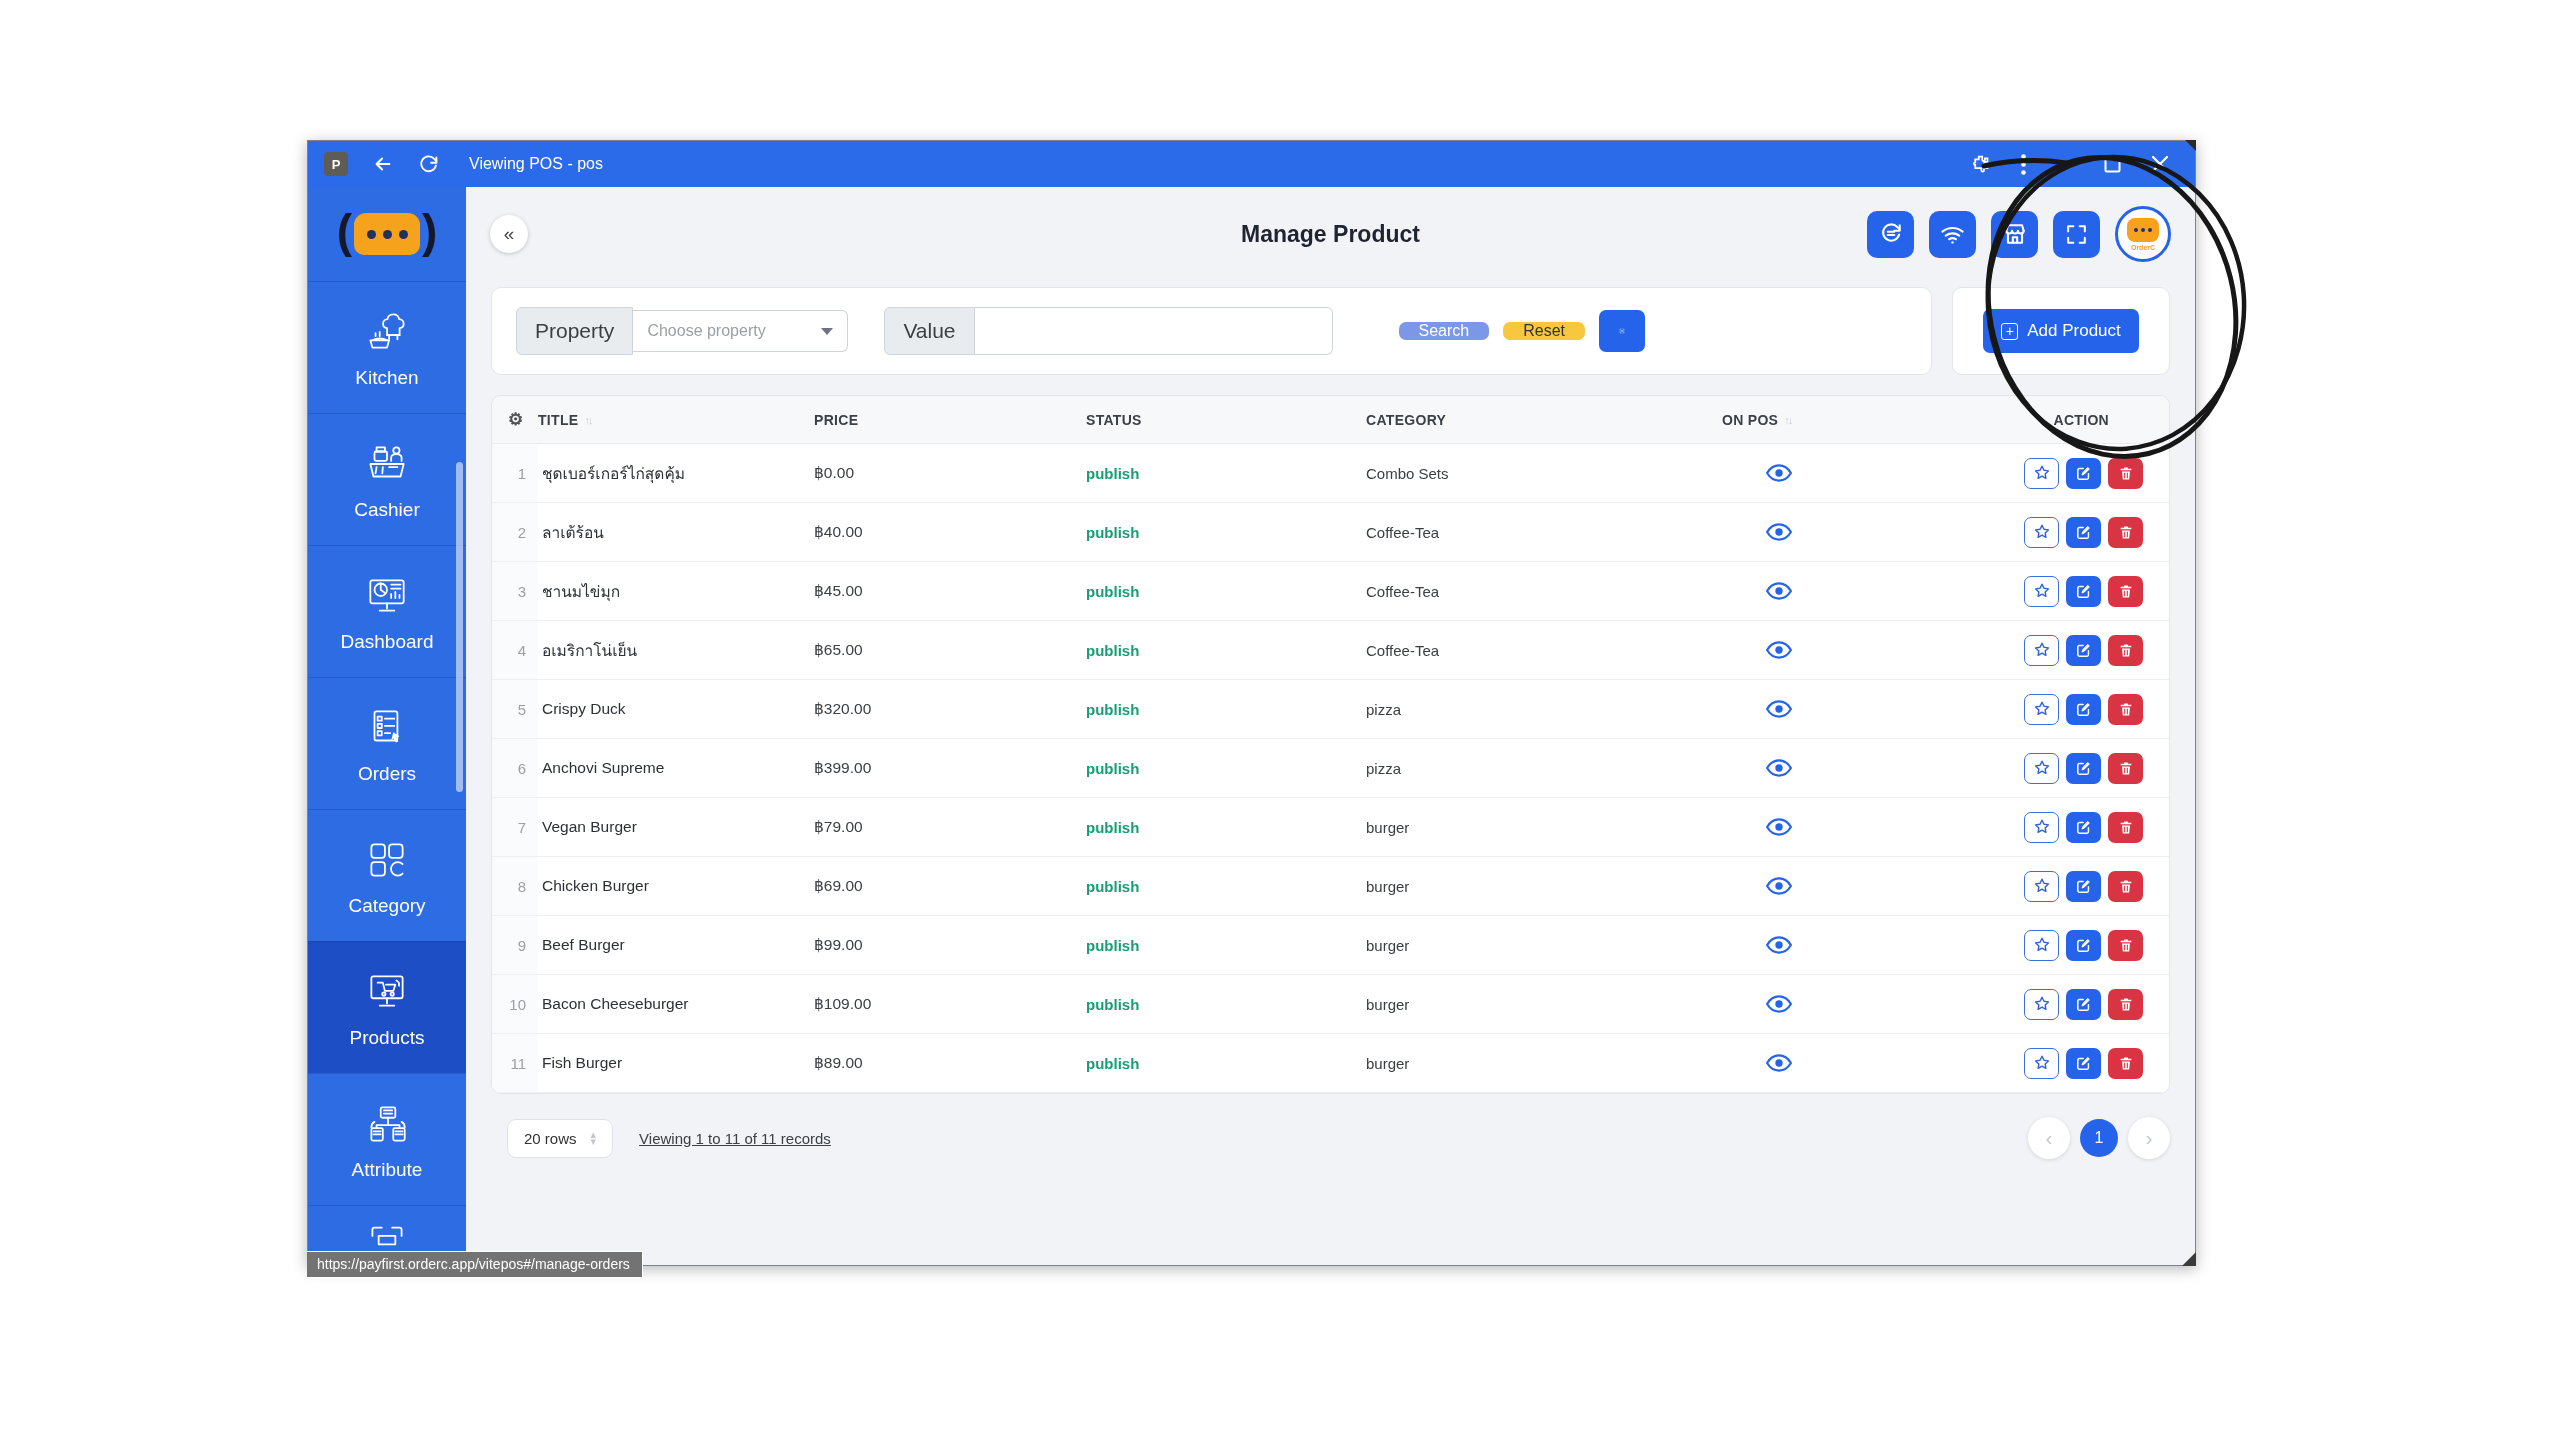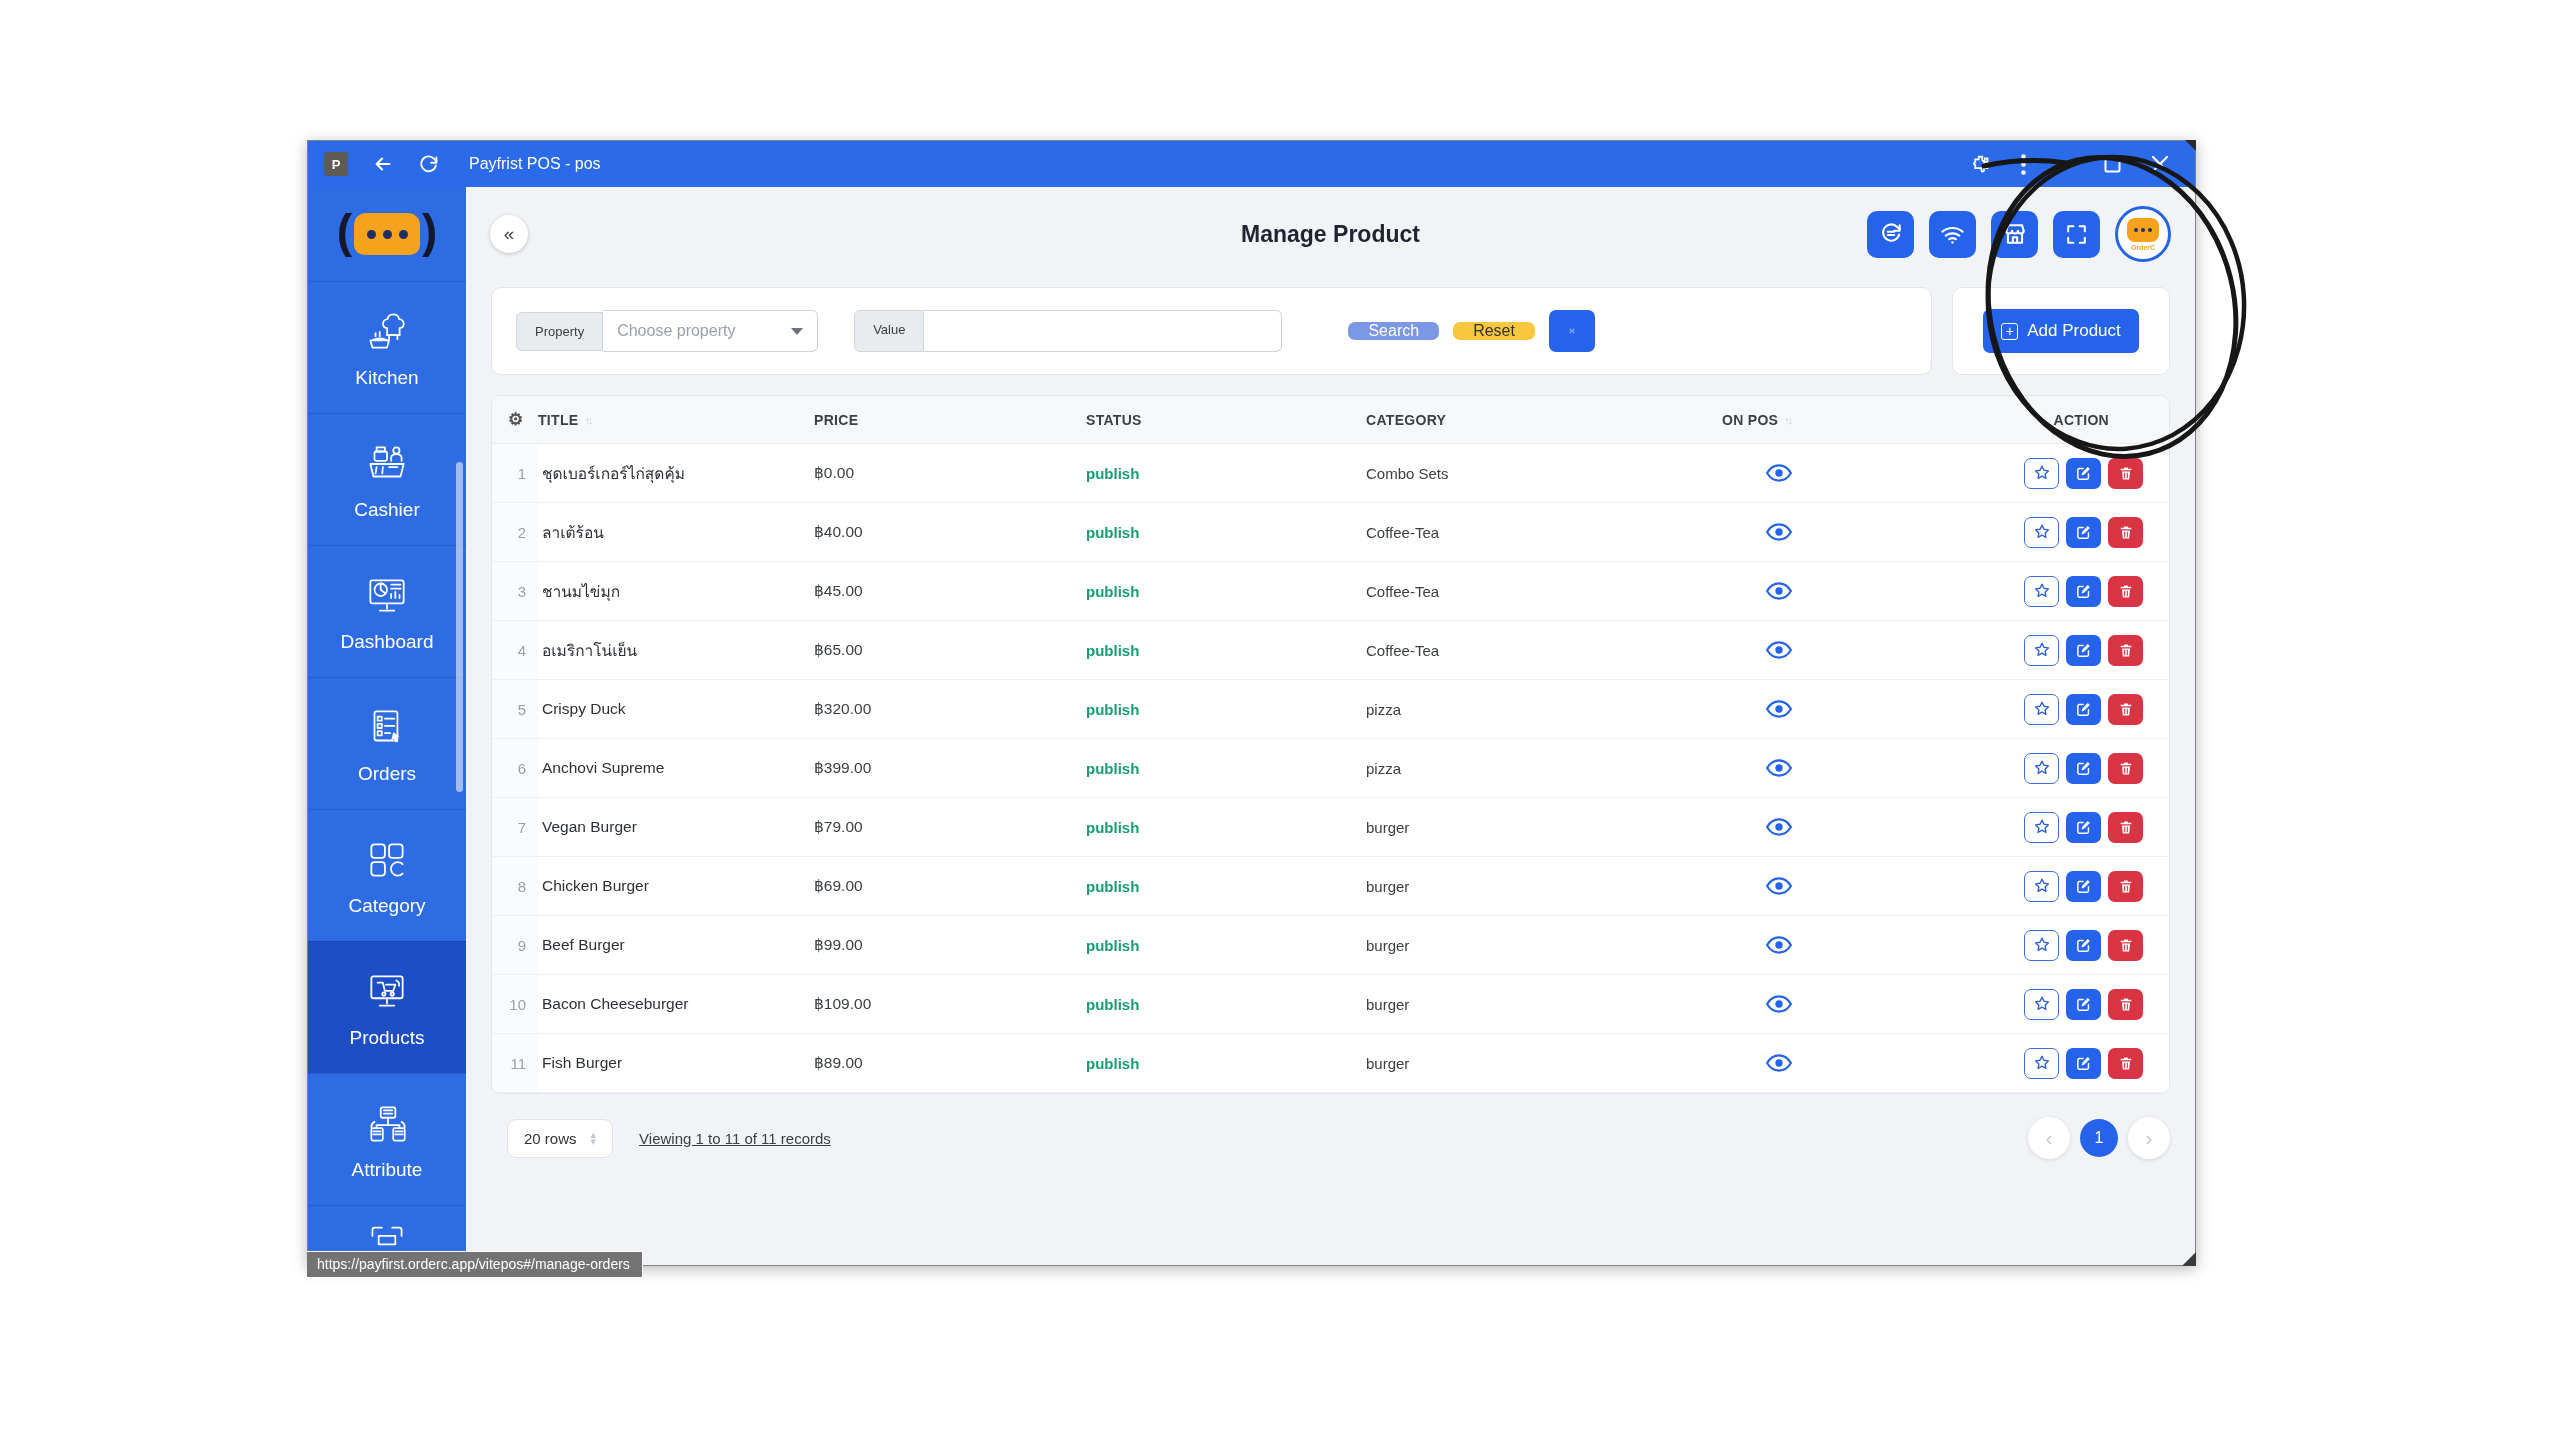--- a/index.html
+++ b/index.html
@@ -44,21 +44,21 @@
   .hbtn svg { stroke:#fff; fill:none; stroke-width:1.9; stroke-linecap:round; stroke-linejoin:round; }
   .avatar { width:56px; height:56px; border-radius:50%; background:#fff; border:3px solid var(--accent,#2563eb); display:flex; flex-direction:column; align-items:center; justify-content:center; cursor:pointer; }
   .av-blob { width:32px; height:24px; background:#f6a21c; border-radius:8px; display:flex; align-items:center; justify-content:center; gap:3px; position:relative; }
   .av-blob i { width:4px; height:4px; border-radius:50%; background:#20306a; }
   .av-txt { font-size:7px; color:#f6a21c; font-weight:bold; margin-top:2px; }
 
   
   .filter-row { display:flex; gap:20px; padding:6px 25px 0 25px; }
   .card { background:#fff; border:1px solid #e2e6ec; border-radius:10px; }
   .filter-card { flex:1; height:88px; display:flex; align-items:center; padding:0 24px; }
-  .addon { background:#e9ecef; border:1px solid #ced4da; color:#3c4043; font-size:13px; padding:11px 18px; border-radius:6px 0 0 6px; }
+  .addon { background:#e9ecef; border:1px solid #ced4da; color:#3c4043; font-size:21px; padding:11px 18px; border-radius:6px 0 0 6px; }
   .select-box { border:1px solid #ced4da; border-left:none; border-radius:0 6px 6px 0; width:215px; padding:11px 14px; display:flex; align-items:center; justify-content:space-between; color:#9aa0a6; font-size:16px; background:#fff; cursor:pointer; }
   .caret { width:0; height:0; border-left:6px solid transparent; border-right:6px solid transparent; border-top:7px solid #6b7280; }
   .value-group { margin-left:36px; display:flex; }
   .value-input { border:1px solid #ced4da; border-left:none; border-radius:0 6px 6px 0; width:358px; padding:11px 14px; font-size:16px; color:#333; outline:none; }
   .btn { border:none; border-radius:7px; font-size:16px; padding:0 20px; cursor:pointer; }
   .btn-search { background:var(--search-btn,#7d97e7); color:#fff; margin-left:66px; }
   .btn-reset { background:var(--reset-btn,#f8c63f); color:#333; margin-left:14px; }
   .btn-scan { background:var(--accent,#2563eb); margin-left:14px; width:46px; height:42px; display:flex; align-items:center; justify-content:center; }
   .btn-scan svg { stroke:#fff; fill:none; stroke-width:1.8; stroke-linecap:round; }
   .add-card { width:218px; height:88px; display:flex; align-items:center; justify-content:center; }
@@ -117,21 +117,21 @@
         <svg width="22" height="22" viewBox="0 0 24 24" fill="none" stroke="#fff" stroke-width="2.2" stroke-linecap="round" stroke-linejoin="round">
             <path d="M19 12H5M11 18l-6-6 6-6"></path>
           </svg>
       </span>
       <span class="tb-ic">
         <svg width="21" height="21" viewBox="0 0 24 24" fill="none" stroke="#fff" stroke-width="2.2" stroke-linecap="round" stroke-linejoin="round">
             <path d="M21 4v6h-6"></path>
             <path d="M20.5 13a8.5 8.5 0 1 1-2-7.5L21 8"></path>
           </svg>
       </span>
-      <span class="tb-title">Payfrist POS - pos</span>
+      <span class="tb-title">Viewing POS - pos</span>
     </div>
     <div class="tb-right">
       <span>
         <svg width="21" height="21" viewBox="0 0 24 24" fill="none" stroke="#fff" stroke-width="2">
             <path d="M10 3h4v3.5a1.5 1.5 0 0 0 3 0V5h3v4h-2.5a1.5 1.5 0 0 0 0 3H20v4h-4v2.5a1.5 1.5 0 0 1-3 0V16H6v-3.5a1.5 1.5 0 0 1 0-3V6h4z"></path>
           </svg>
       </span>
       <span>
         <svg width="5" height="21" viewBox="0 0 5 21" fill="#fff">
             <circle cx="2.5" cy="2.5" r="2.3"></circle>

